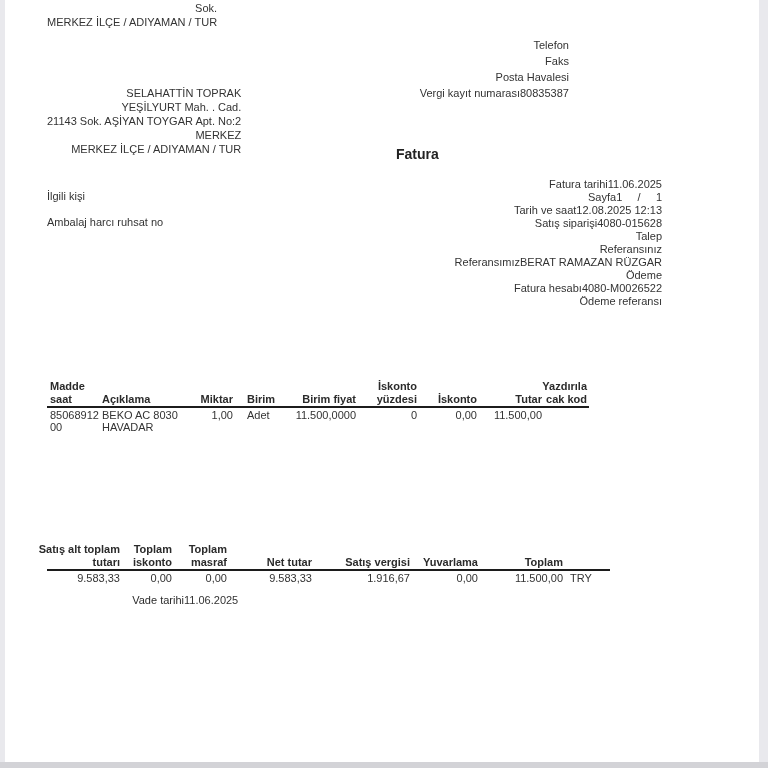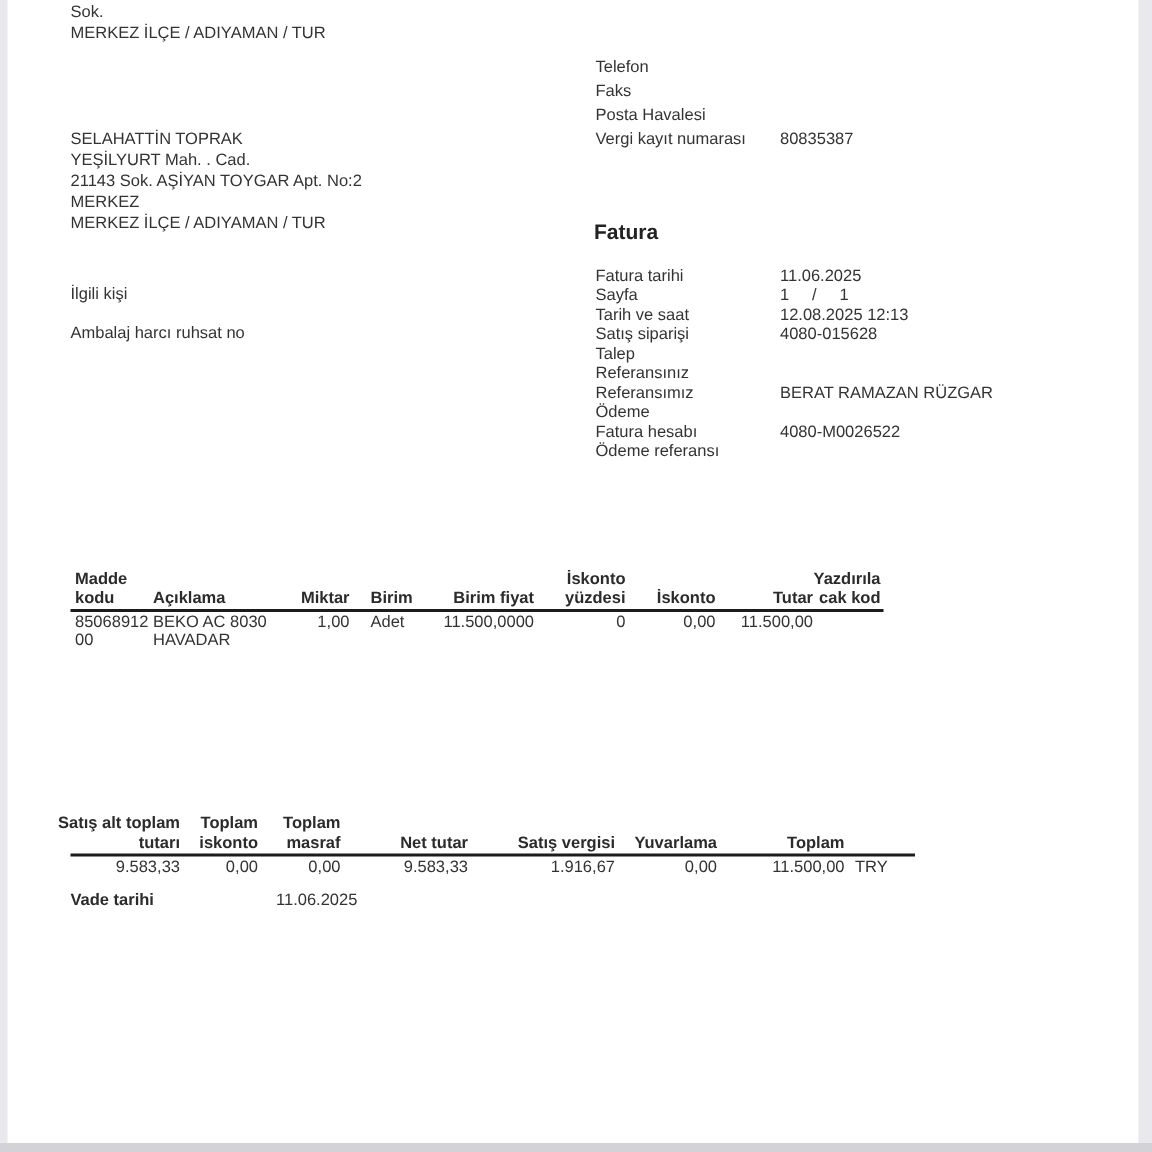--- a/index.html
+++ b/index.html
@@ -8,38 +8,38 @@
     background:#ffffff;
     font-family:"Liberation Sans","DejaVu Sans",sans-serif;
     color:#333;
   }
   .page { position:relative; width:768px; height:768px; background:#fff; overflow:hidden; font-size:11px; }
   .edge { position:absolute; }
   .edge-left  { left:0; top:0; width:5px; height:768px; background:#e9e9ed; }
   .edge-right { right:0; top:0; width:9px; height:768px; background:#e9e9ed; }
   .edge-bottom{ left:0; bottom:0; width:768px; height:6px; background:#d3d3d7; }
 
-  .abs { position:absolute; }
+  .abs { position:absolute;text-align:right; }
   .addr-line { height:14px; line-height:14px; white-space:nowrap; }
 
   .kv-row { white-space:nowrap; }
   .kv-label { display:inline-block; width:123px; vertical-align:top; }
   .contact-block .kv-row { height:16px; line-height:16px; }
   .details-block .kv-row { height:13px; line-height:13px; }
 
   .fatura-title { font-size:14px; line-height:20px; font-weight:700; color:#222; white-space:nowrap; }
 
   .tbl { position:absolute; }
   .cell { position:absolute; top:0; }
   .cell .l { height:13px; line-height:13px; white-space:nowrap; }
   .ra { text-align:right; }
   .hdr { font-weight:700; color:#2b2b2b; }
   .rule { position:absolute; left:0; top:26px; height:2px; background:#1c1c1c; }
   .row-cell { position:absolute; top:29px; }
-  .b { font-weight:700; color:#2b2b2b; }
+  .b { font-weight:400; color:#2b2b2b; }
   .due-label { display:inline-block; width:137px; }
   .due-row { height:13px; line-height:13px; white-space:nowrap; }
 </style>
 </head>
 <body>
 
 <div class="page">
 
   <div class="abs" style="left:47px; top:1px;">
     <div class="addr-line">Sok.</div>
@@ -83,21 +83,21 @@
     <div class="kv-row"><span class="kv-label">Referansınız</span><span></span></div>
     <div class="kv-row"><span class="kv-label">Referansımız</span><span>BERAT RAMAZAN RÜZGAR</span></div>
     <div class="kv-row"><span class="kv-label">Ödeme</span><span></span></div>
     <div class="kv-row"><span class="kv-label">Fatura hesabı</span><span>4080-M0026522</span></div>
     <div class="kv-row"><span class="kv-label">Ödeme referansı</span><span></span></div>
   </div>
 
   <div class="tbl" style="left:47px; top:380px; width:542px; height:60px;">
     <div class="cell hdr" style="left:3px;">
         <div class="l">Madde</div>
-        <div class="l">kodu</div>
+        <div class="l">saat</div>
       </div>
     <div class="cell hdr" style="left:55px;">
         <div class="l"></div>
         <div class="l">Açıklama</div>
       </div>
     <div class="cell hdr ra" style="right:356px;">
         <div class="l"></div>
         <div class="l">Miktar</div>
       </div>
     <div class="cell hdr" style="left:200px;">

